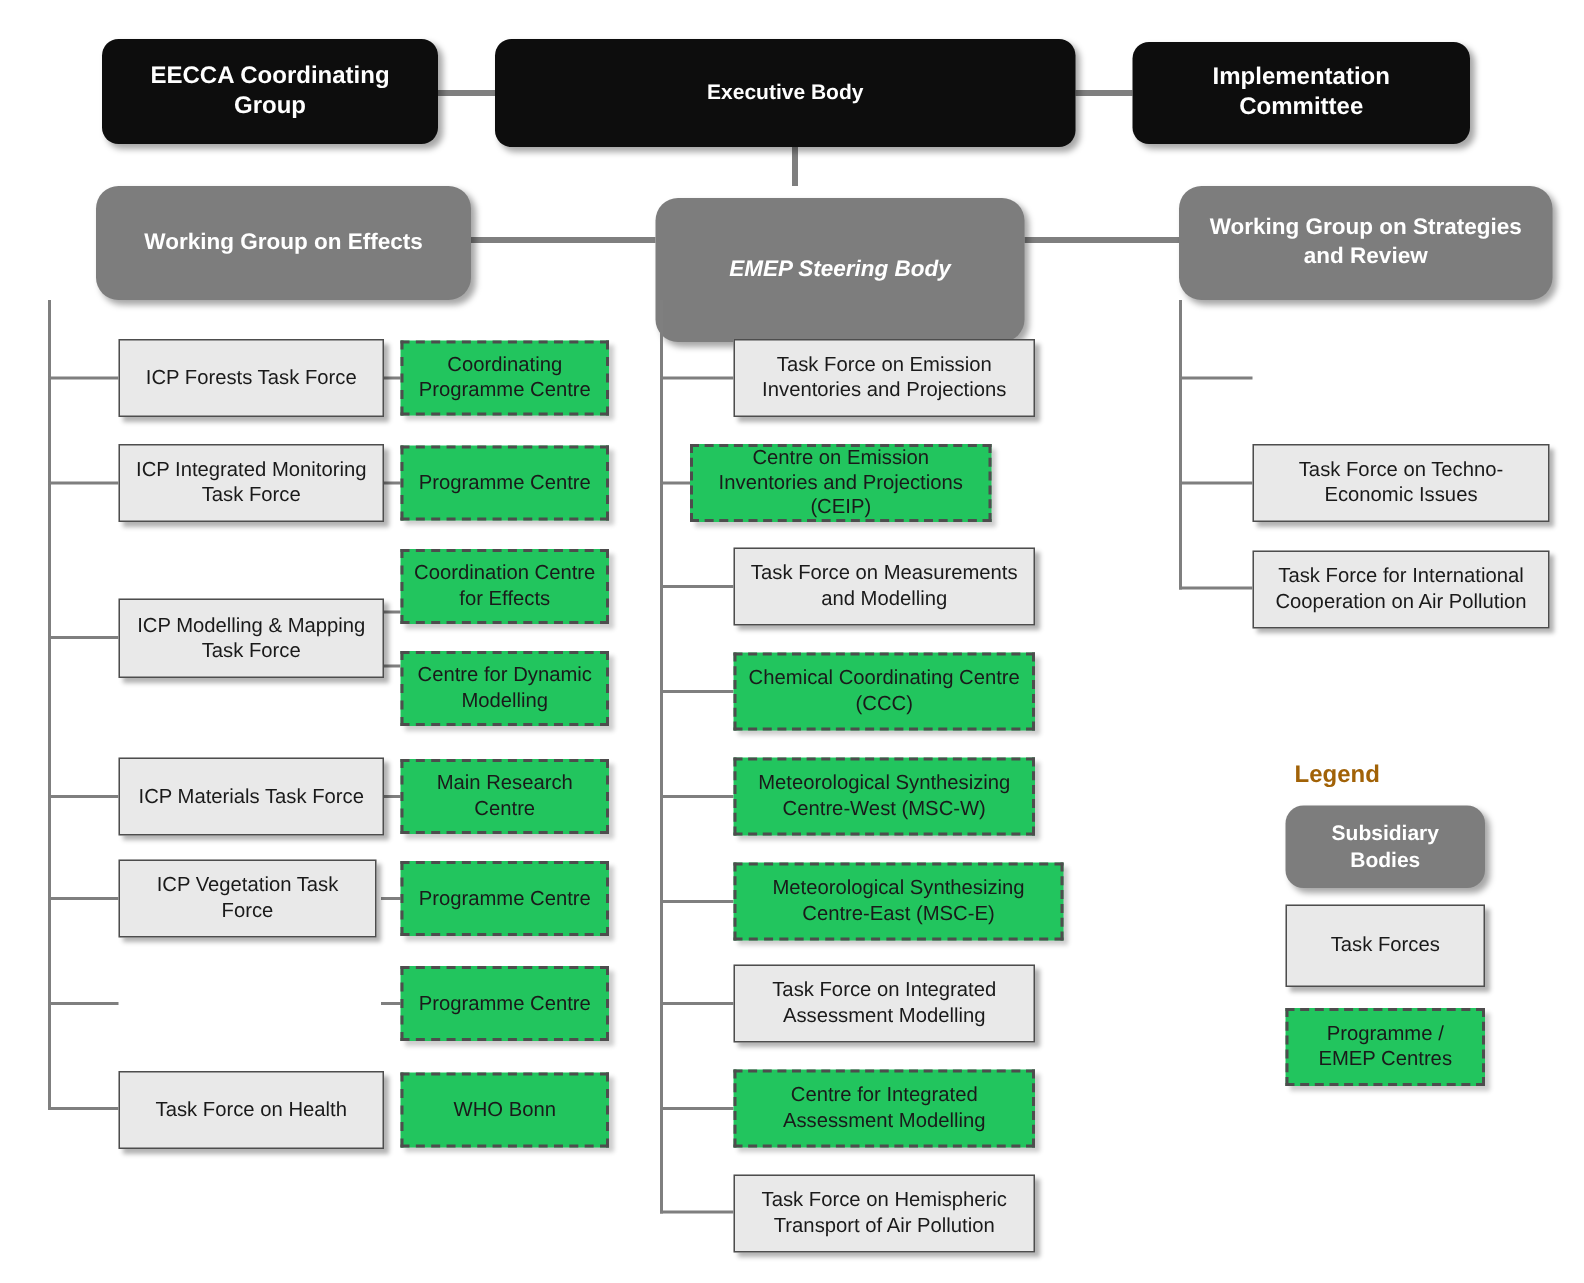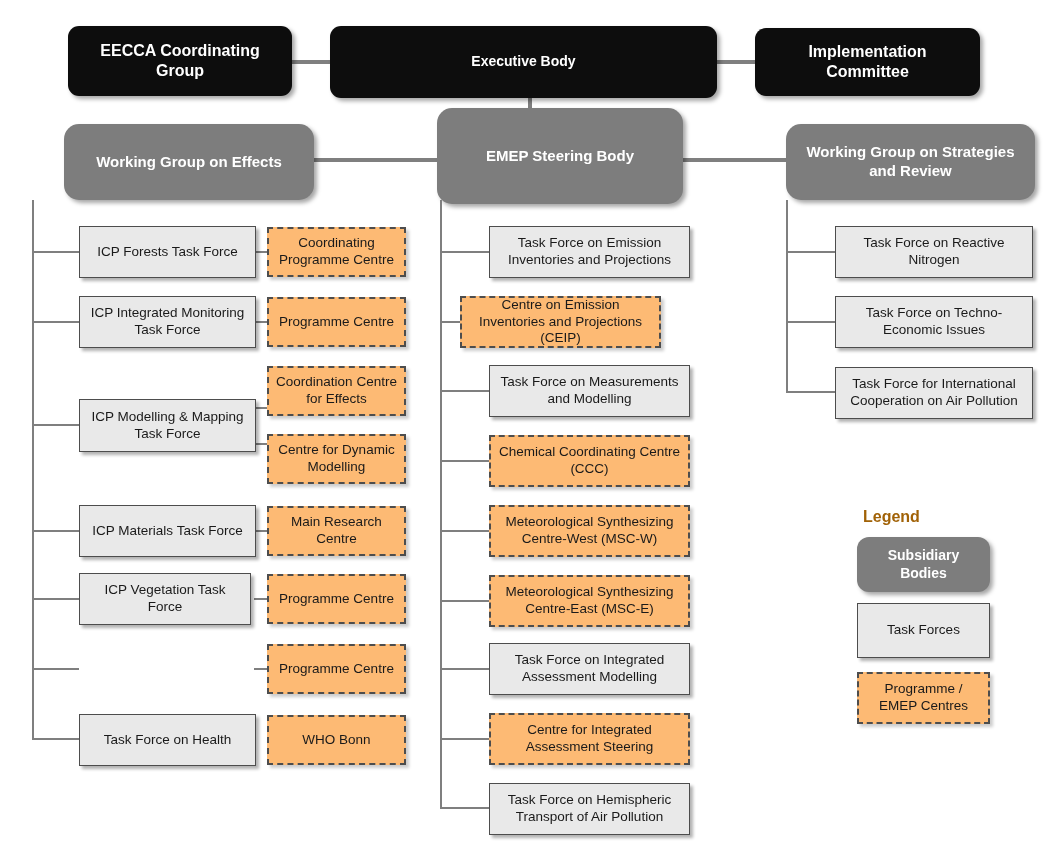--- a/index.html
+++ b/index.html
@@ -38,21 +38,21 @@
   }
   .tf-box{
     background:#e9e9e9;
     border:1.5px solid #4d4d4d;
     color:#1a1a1a;
     font-size:13.5px;
     box-shadow:3px 3px 3px rgba(0,0,0,0.3);
     padding:3px 8px;
   }
   .centre-box{
-    background:#fdba74;
+    background:#22c55e;
     border:2px dashed #4d4d4d;
     color:#1a1a1a;
     font-size:13.5px;
     box-shadow:3px 3px 3px rgba(0,0,0,0.2);
     padding:3px 6px;
   }
   .hline,.vline{position:absolute;background:#7f7f7f;}
   .legend-title{
     position:absolute;
     font-weight:bold;font-size:16px;color:#a16207;
@@ -68,21 +68,21 @@
   <div class="vline" style="left:528px;top:98px;width:4px;height:26px;"></div>
 
   <div class="hline" style="left:282px;top:158px;width:155px;height:4px;"></div>
   <div class="hline" style="left:683px;top:158px;width:103px;height:4px;"></div>
 
   <div class="node black-box" style="left:68px;top:26px;width:224px;height:70px;">EECCA Coordinating Group</div>
   <div class="node black-box big" style="left:330px;top:26px;width:387px;height:72px;">Executive Body</div>
   <div class="node black-box" style="left:755px;top:28px;width:225px;height:68px;">Implementation Committee</div>
 
   <div class="node gray-box" style="left:32px;top:124px;width:250px;height:76px;margin-left:32px;">Working Group on Effects</div>
-  <div class="node gray-box" style="left:437px;top:108px;width:246px;height:96px;">EMEP Steering Body</div>
+  <div class="node gray-box" style="left:437px;top:132px;width:246px;height:96px;font-style:italic;">EMEP Steering Body</div>
   <div class="node gray-box" style="left:786px;top:124px;width:249px;height:76px;">Working Group on Strategies and Review</div>
 
   <div class="vline" style="left:32px;top:200px;width:2px;height:540px;"></div>
   <div class="hline" style="left:32px;top:251px;width:47px;height:2px;"></div>
   <div class="hline" style="left:32px;top:321px;width:47px;height:2px;"></div>
   <div class="hline" style="left:32px;top:424px;width:47px;height:2px;"></div>
   <div class="hline" style="left:32px;top:530px;width:47px;height:2px;"></div>
   <div class="hline" style="left:32px;top:598px;width:47px;height:2px;"></div>
   <div class="hline" style="left:32px;top:668px;width:47px;height:2px;"></div>
   <div class="hline" style="left:32px;top:738px;width:47px;height:2px;"></div>
@@ -120,31 +120,30 @@
   <div class="hline" style="left:440px;top:600px;width:49px;height:2px;"></div>
   <div class="hline" style="left:440px;top:668px;width:49px;height:2px;"></div>
   <div class="hline" style="left:440px;top:738px;width:49px;height:2px;"></div>
   <div class="hline" style="left:440px;top:807px;width:49px;height:2px;"></div>
 
   <div class="node tf-box" style="left:489px;top:226px;width:201px;height:52px;">Task Force on Emission Inventories and Projections</div>
   <div class="node centre-box" style="left:460px;top:296px;width:201px;height:52px;">Centre on Emission Inventories and Projections (CEIP)</div>
   <div class="node tf-box" style="left:489px;top:365px;width:201px;height:52px;">Task Force on Measurements and Modelling</div>
   <div class="node centre-box" style="left:489px;top:435px;width:201px;height:52px;">Chemical Coordinating Centre (CCC)</div>
   <div class="node centre-box" style="left:489px;top:505px;width:201px;height:52px;">Meteorological Synthesizing Centre-West (MSC-W)</div>
-  <div class="node centre-box" style="left:489px;top:575px;width:201px;height:52px;">Meteorological Synthesizing Centre-East (MSC-E)</div>
+  <div class="node centre-box" style="left:489px;top:575px;width:220px;height:52px;">Meteorological Synthesizing Centre-East (MSC-E)</div>
   <div class="node tf-box" style="left:489px;top:643px;width:201px;height:52px;">Task Force on Integrated Assessment Modelling</div>
-  <div class="node centre-box" style="left:489px;top:713px;width:201px;height:52px;">Centre for Integrated Assessment Steering</div>
+  <div class="node centre-box" style="left:489px;top:713px;width:201px;height:52px;">Centre for Integrated Assessment Modelling</div>
   <div class="node tf-box" style="left:489px;top:783px;width:201px;height:52px;">Task Force on Hemispheric Transport of Air Pollution</div>
 
   <div class="vline" style="left:786px;top:200px;width:2px;height:193px;"></div>
   <div class="hline" style="left:786px;top:251px;width:49px;height:2px;"></div>
   <div class="hline" style="left:786px;top:321px;width:49px;height:2px;"></div>
   <div class="hline" style="left:786px;top:391px;width:49px;height:2px;"></div>
 
-  <div class="node tf-box" style="left:835px;top:226px;width:198px;height:52px;">Task Force on Reactive Nitrogen</div>
   <div class="node tf-box" style="left:835px;top:296px;width:198px;height:52px;">Task Force on Techno-Economic Issues</div>
   <div class="node tf-box" style="left:835px;top:367px;width:198px;height:52px;">Task Force for International Cooperation on Air Pollution</div>
 
   <div class="legend-title" style="left:863px;top:508px;">Legend</div>
   <div class="node gray-box" style="left:857px;top:537px;width:133px;height:55px;font-size:14px;border-radius:12px;">Subsidiary Bodies</div>
   <div class="node tf-box" style="left:857px;top:603px;width:133px;height:55px;">Task Forces</div>
   <div class="node centre-box" style="left:857px;top:672px;width:133px;height:52px;">Programme / EMEP Centres</div>
 
 </div>
 

